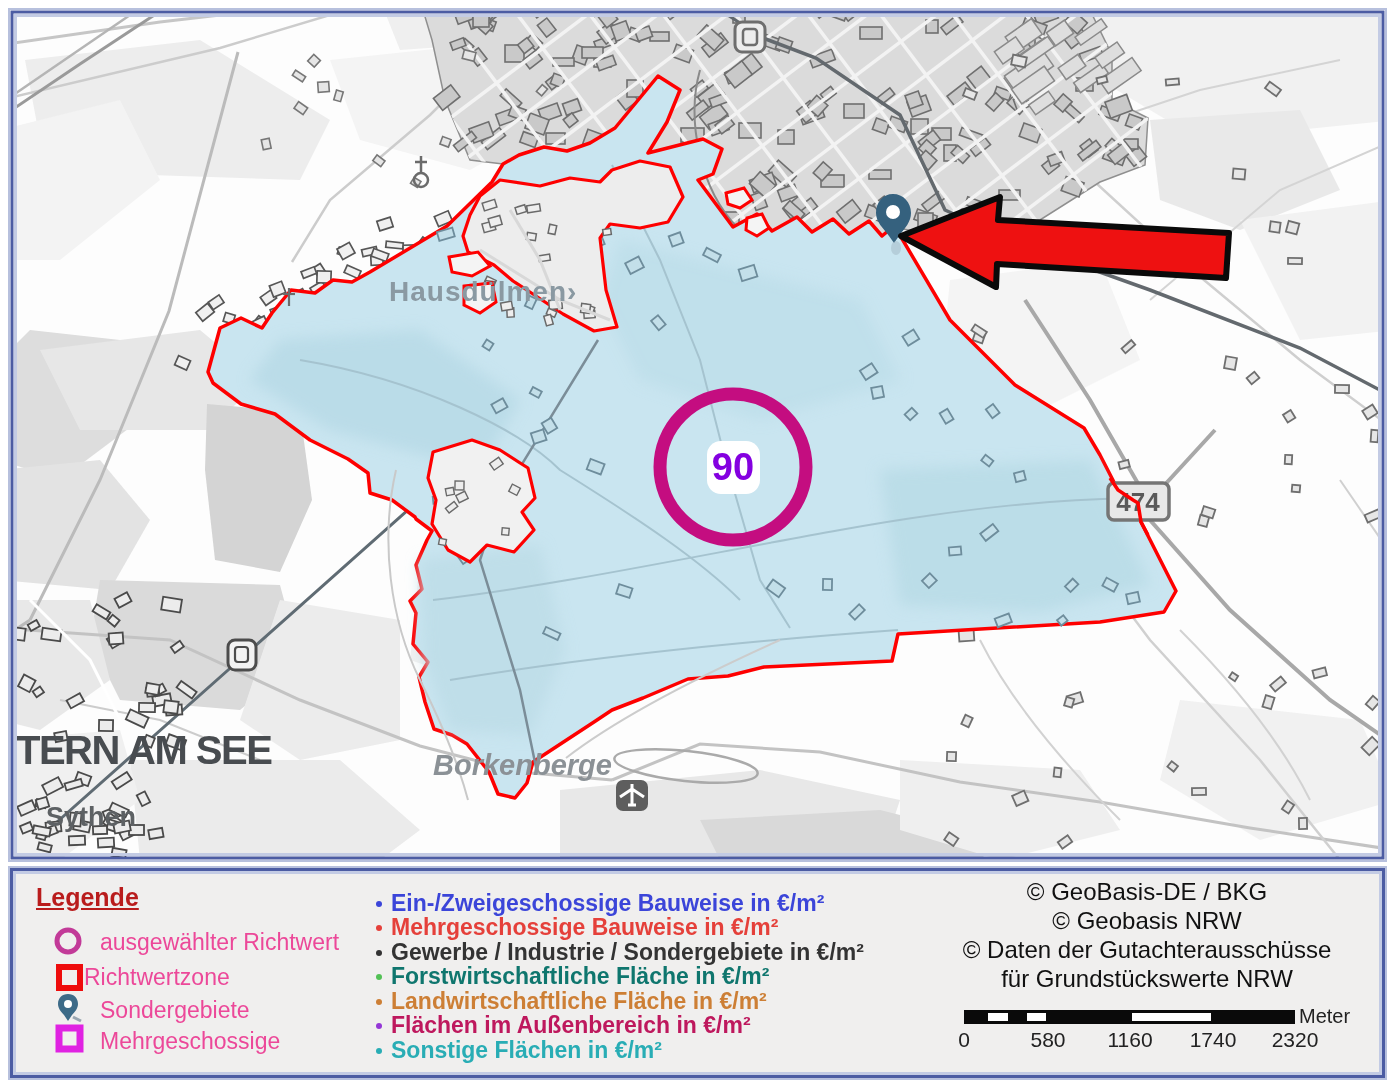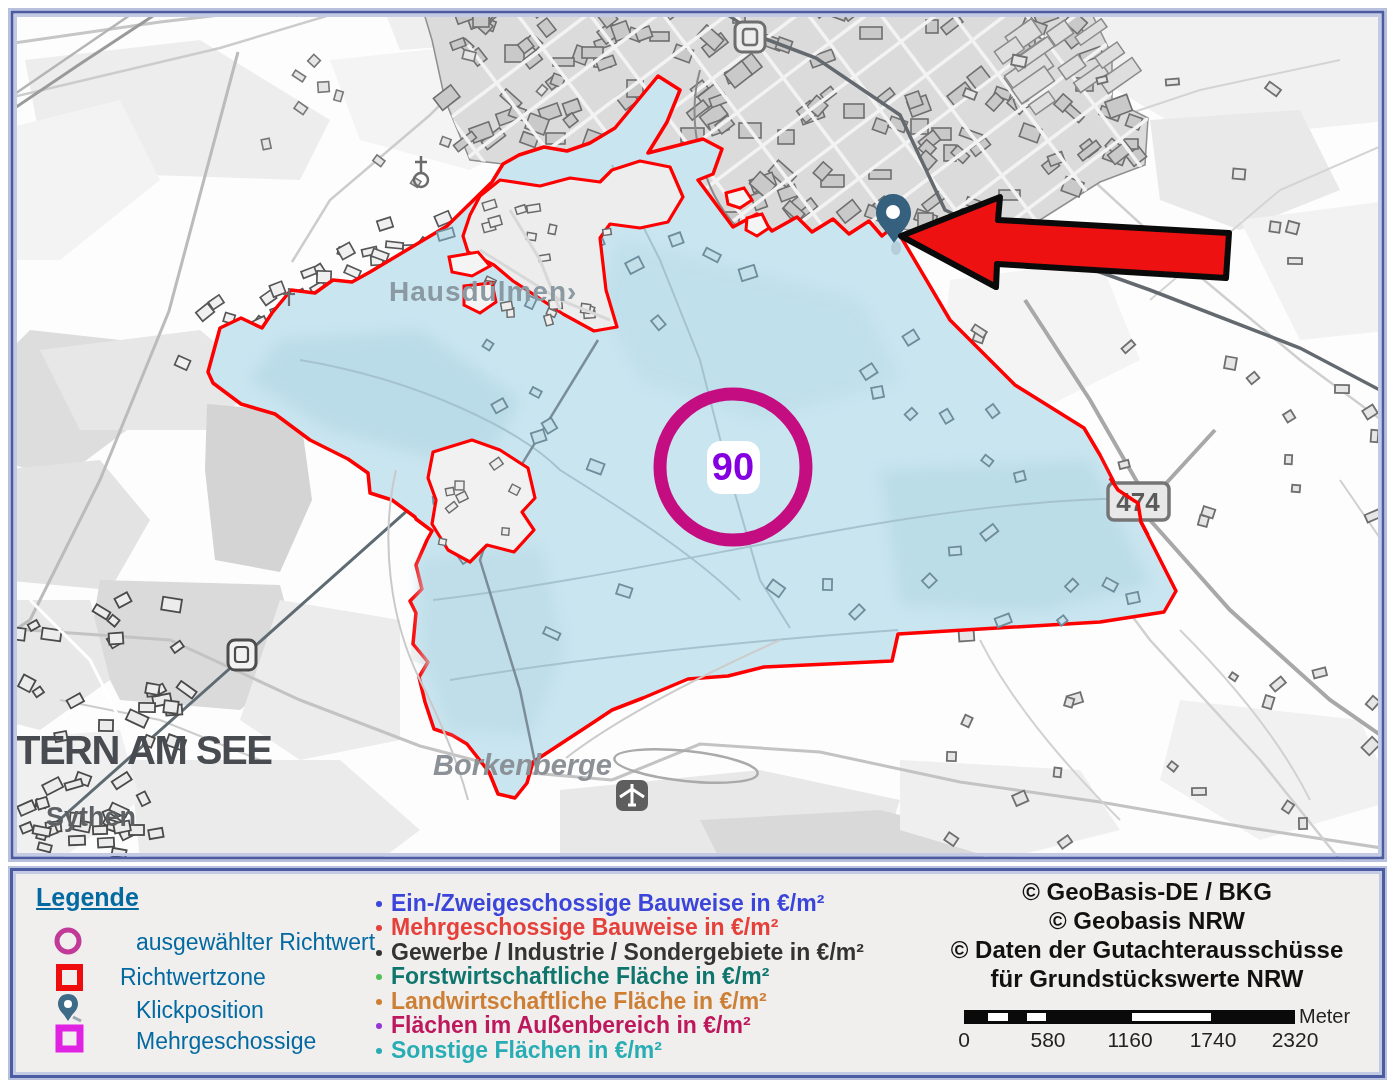--- a/index.html
+++ b/index.html
@@ -1,26 +1,26 @@
 <!DOCTYPE html>
 <html><head><meta charset="utf-8"><style>
 html,body{margin:0;padding:0;width:1395px;height:1088px;background:#ffffff;overflow:hidden;
  font-family:"Liberation Sans",sans-serif;}
 svg{font-family:"Liberation Sans",sans-serif;}
 svg.map{position:absolute;left:0;top:0;filter:blur(0.6px);}
 #legendbg{position:absolute;left:8px;top:866px;width:1379px;height:214px;background:#f0efee;
  border:2px solid #b7c0dd;box-sizing:border-box;box-shadow:inset 0 0 0 3px #4c5ca3, inset 0 0 0 6px #c3cbe4;}
 #blurwrap{filter:blur(0.45px);}
-.ltitle{position:absolute;left:36px;top:883px;font-size:25px;font-weight:bold;color:#0369a1;
+.ltitle{position:absolute;left:36px;top:883px;font-size:25px;font-weight:bold;color:#b91c1c;
  text-decoration:underline;}
-.ll{position:absolute;font-size:23px;color:#0369a1;white-space:nowrap;margin-left:36px;}
+.ll{position:absolute;font-size:23px;color:#ec4899;white-space:nowrap;}
 .cl{position:absolute;left:376px;font-size:23px;font-weight:bold;white-space:nowrap;}
 .cl .b{display:inline-block;width:6px;height:6px;border-radius:50%;margin-right:9px;vertical-align:4px;}
 .attr{position:absolute;left:946px;top:877px;width:402px;text-align:center;font-size:24px;
- font-weight:bold;color:#111;line-height:29px;}
+ font-weight:normal;color:#111;line-height:29px;}
 </style></head>
 <body>
 
 <svg class="map" width="1395" height="1088" viewBox="0 0 1395 1088">
 <defs>
       <clipPath id="mapclip">
         <rect x="14" y="14" width="1367" height="845"></rect>
       </clipPath>
       <filter id="soft" x="-20%" y="-20%" width="140%" height="140%">
         <feGaussianBlur stdDeviation="7"></feGaussianBlur>
@@ -612,21 +612,21 @@
 
   <path d="M21,73 C27,73 31,77 31,83 C31,87 28,91 25,94 L21,100 L17,94 C14,91 11,87 11,83 C11,77 15,73 21,73 Z" fill="#3d6b88"></path>
   <circle cx="21" cy="83" r="4" fill="#fff"></circle>
   <path d="M26,96 l8,4" stroke="#9aa7b2" stroke-width="3"></path>
 
   <rect x="12" y="107" width="21" height="21" fill="none" stroke="#e022e2" stroke-width="7"></rect>
 </svg>
 
 <div class="ll" style="left:100px;top:929px">ausgewählter Richtwert</div>
 <div class="ll" style="left:84px;top:964px">Richtwertzone</div>
-<div class="ll" style="left:100px;top:997px">Klickposition</div>
+<div class="ll" style="left:100px;top:997px">Sondergebiete</div>
 <div class="ll" style="left:100px;top:1028px">Mehrgeschossige</div>
 
 <div class="cl" style="top:890px;color:#3b45d9"><span class="b" style="background:#3b45d9"></span>Ein-/Zweigeschossige Bauweise in €/m²</div>
 <div class="cl" style="top:914px;color:#e5403a"><span class="b" style="background:#e5403a"></span>Mehrgeschossige Bauweise in €/m²</div>
 <div class="cl" style="top:939px;color:#333333"><span class="b" style="background:#333333"></span>Gewerbe / Industrie / Sondergebiete in €/m²</div>
 <div class="cl" style="top:963px;color:#0f766e"><span class="b" style="background:#52c155"></span>Forstwirtschaftliche Fläche in €/m²</div>
 <div class="cl" style="top:988px;color:#cd7f35"><span class="b" style="background:#cd7f35"></span>Landwirtschaftliche Fläche in €/m²</div>
 <div class="cl" style="top:1012px;color:#be185d"><span class="b" style="background:#9437d6"></span>Flächen im Außenbereich in €/m²</div>
 <div class="cl" style="top:1037px;color:#29adb5"><span class="b" style="background:#29adb5"></span>Sonstige Flächen in €/m²</div>
 

